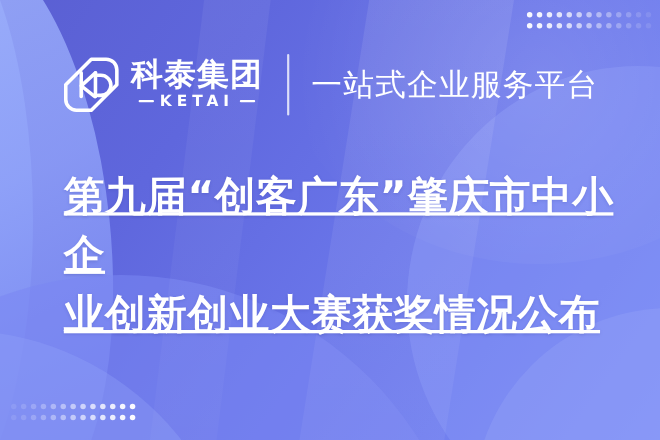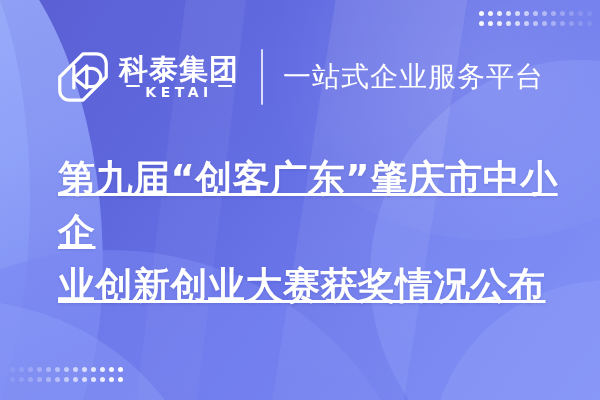--- a/index.html
+++ b/index.html
@@ -70,23 +70,23 @@
   
   #header{
     position:absolute;left:0;top:44px;width:600px;height:66px;
     display:flex;align-items:center;justify-content:center;gap:0;
   }
   #logo-block{display:flex;align-items:center;gap:9px;}
   #logo-mark{width:54px;height:54px;flex:0 0 auto;}
   #logo-words{display:flex;flex-direction:column;align-items:center;gap:1px;}
   #logo-cn{
     font-size:29px;font-weight:bold;color:#fff;letter-spacing:1px;line-height:1;
-    font-family:Liberation Sans, sans-serif;
-  }
-  #logo-latin-row{display:flex;gap:5px;width:100%;justify-content:center;}
+    font-family:Liberation Mono, monospace;
+  }
+  #logo-latin-row{display:flex;align-items:center;gap:5px;width:100%;justify-content:center;}
   .latin-rule{height:2px;width:14px;background:#fff;border-radius:1px;}
   #logo-latin{
     font-size:14px;font-weight:bold;color:#fff;letter-spacing:4.5px;line-height:1;
     font-family:"DejaVu Sans","Liberation Sans",sans-serif;
   }
 
   #divider{
     width:2px;height:56px;background:rgba(255,255,255,.78);
     margin:0 20px 0 22px;border-radius:1px;
   }

